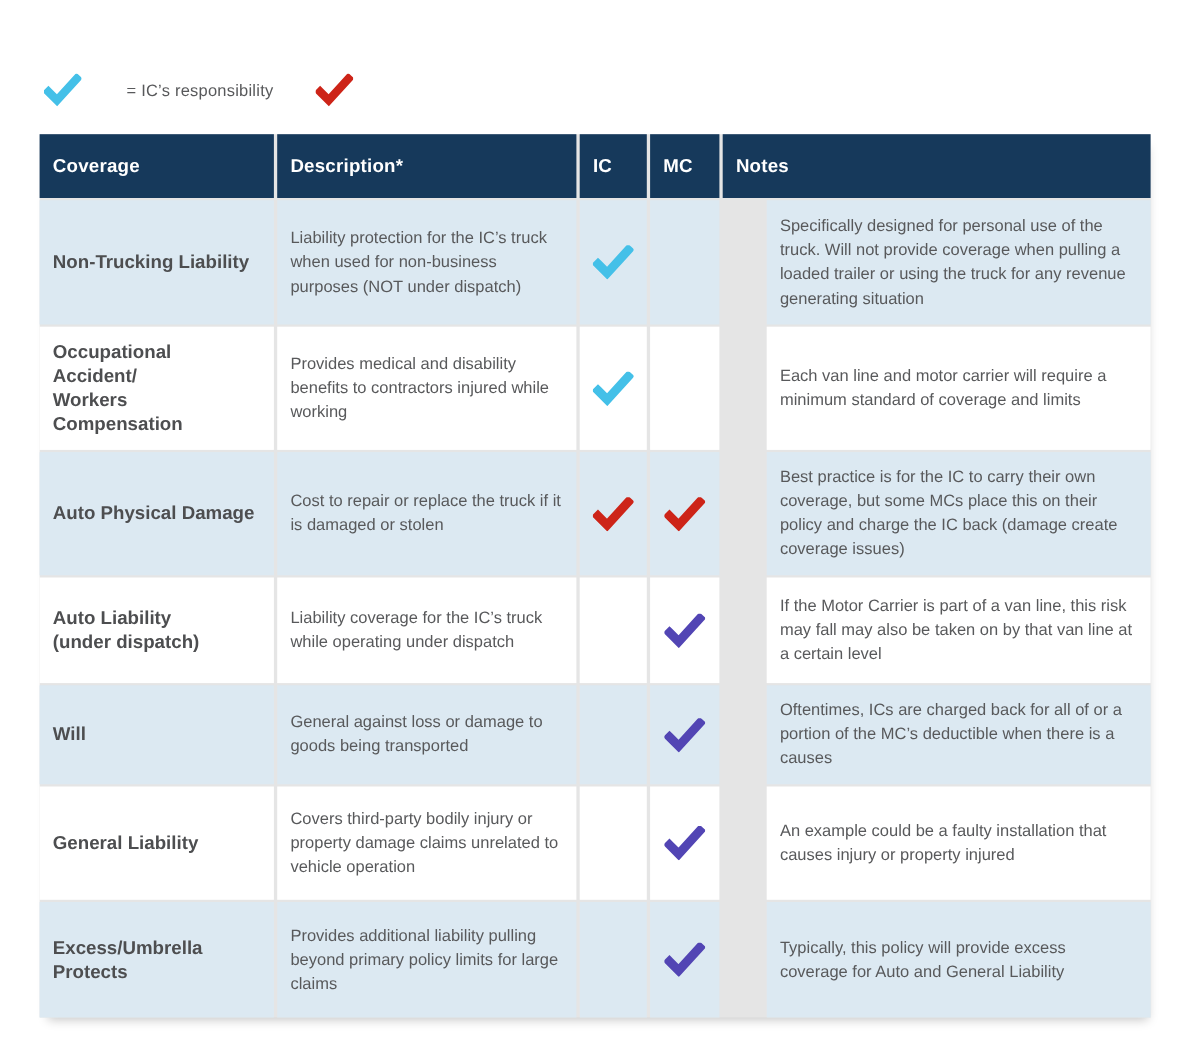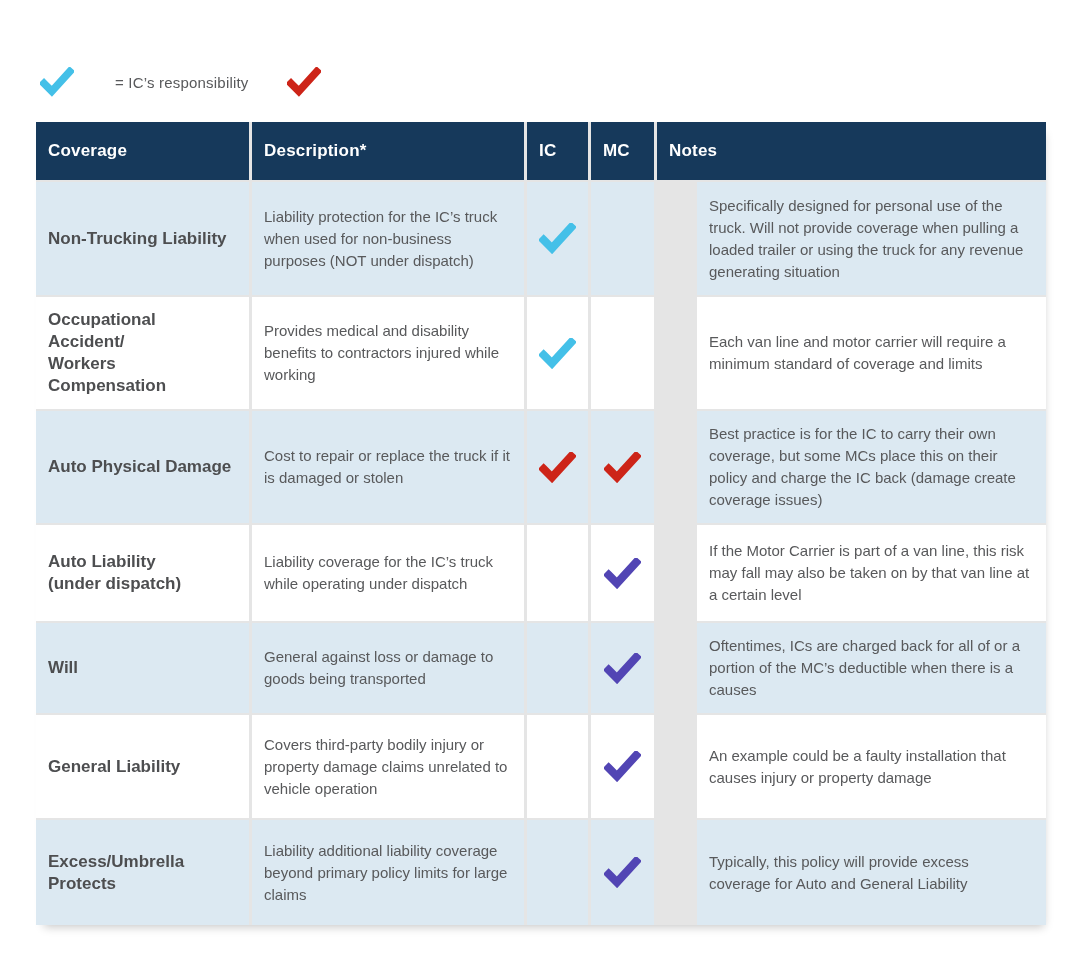--- a/index.html
+++ b/index.html
@@ -206,29 +206,29 @@
         </div>
     <div class="cell c-ic"></div>
     <div class="cell c-mc">
           <span class="check-wrap" style="color: rgb(82, 69, 180);">
             <svg viewBox="0 0 27 23" aria-hidden="true">
               <path d="M3.2 12.6 L9.4 18.8 L23.6 3.2" fill="none" stroke="currentColor" stroke-width="6" stroke-linecap="square" stroke-linejoin="miter"></path>
             </svg>
           </span>
         </div>
     <div class="cell c-notes">
-          <span>An example could be a faulty installation that causes injury or property damage</span>
+          <span>An example could be a faulty installation that causes injury or property injured</span>
         </div>
   </div>
 
   <div class="trow">
     <div class="cell c-coverage"><span>Excess/Umbrella
 Protects</span></div>
     <div class="cell c-desc">
-          <span>Liability additional liability coverage beyond primary policy limits for large claims</span>
+          <span>Provides additional liability pulling beyond primary policy limits for large claims</span>
         </div>
     <div class="cell c-ic"></div>
     <div class="cell c-mc">
           <span class="check-wrap" style="color: rgb(82, 69, 180);">
             <svg viewBox="0 0 27 23" aria-hidden="true">
               <path d="M3.2 12.6 L9.4 18.8 L23.6 3.2" fill="none" stroke="currentColor" stroke-width="6" stroke-linecap="square" stroke-linejoin="miter"></path>
             </svg>
           </span>
         </div>
     <div class="cell c-notes">

